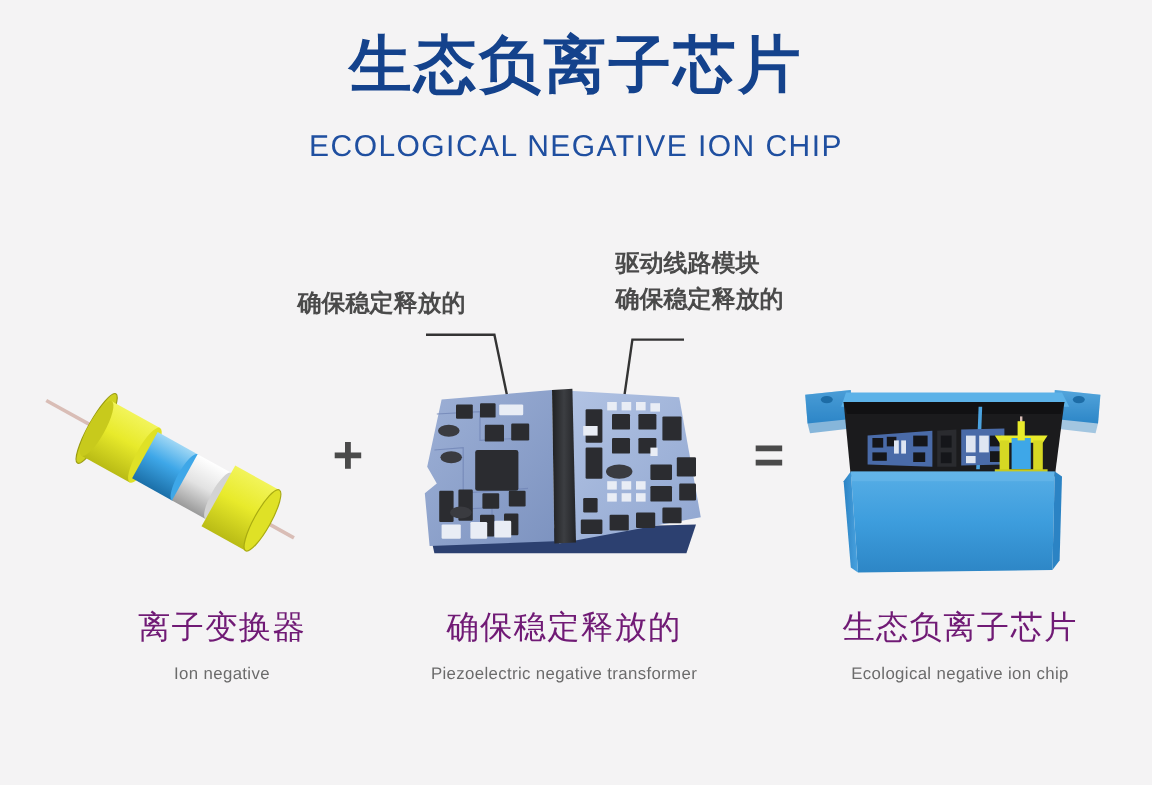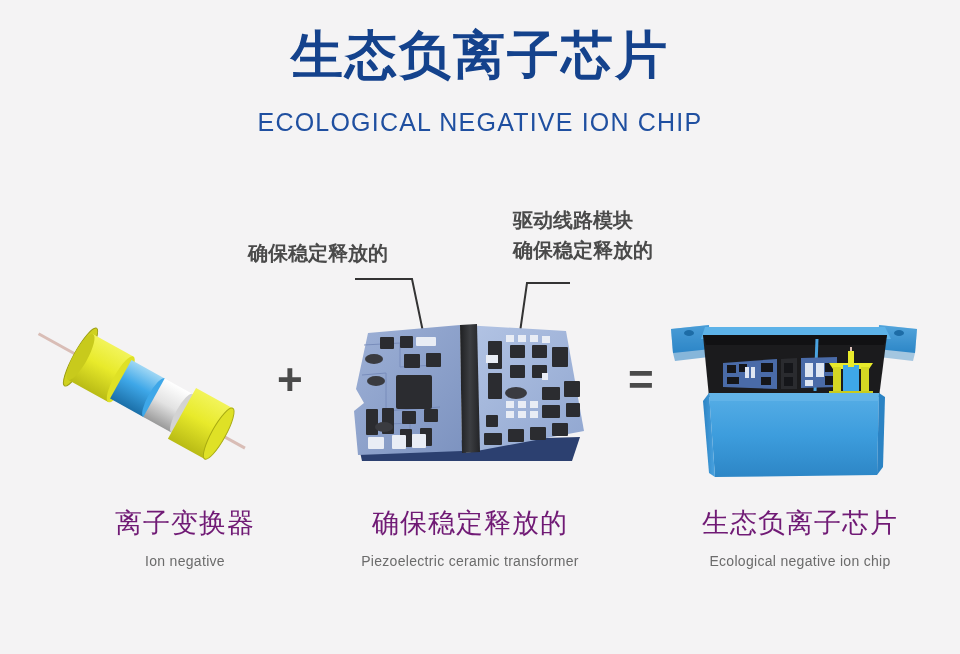--- a/index.html
+++ b/index.html
@@ -281,20 +281,20 @@
       <path d="M44,88 L214,88 L213,96 L45,96 Z" fill="#6fbcec" opacity="0.5"></path>
     </svg>
   </div>
 
   <div class="caption cap1">
     <div class="cn">离子变换器</div>
     <div class="en">Ion negative</div>
   </div>
   <div class="caption cap2">
     <div class="cn">确保稳定释放的</div>
-    <div class="en">Piezoelectric ceramic transformer</div>
+    <div class="en">Piezoelectric negative transformer</div>
   </div>
   <div class="caption cap3">
     <div class="cn">生态负离子芯片</div>
     <div class="en">Ecological negative ion chip</div>
   </div>
 
 </div>
 
 </body></html>

